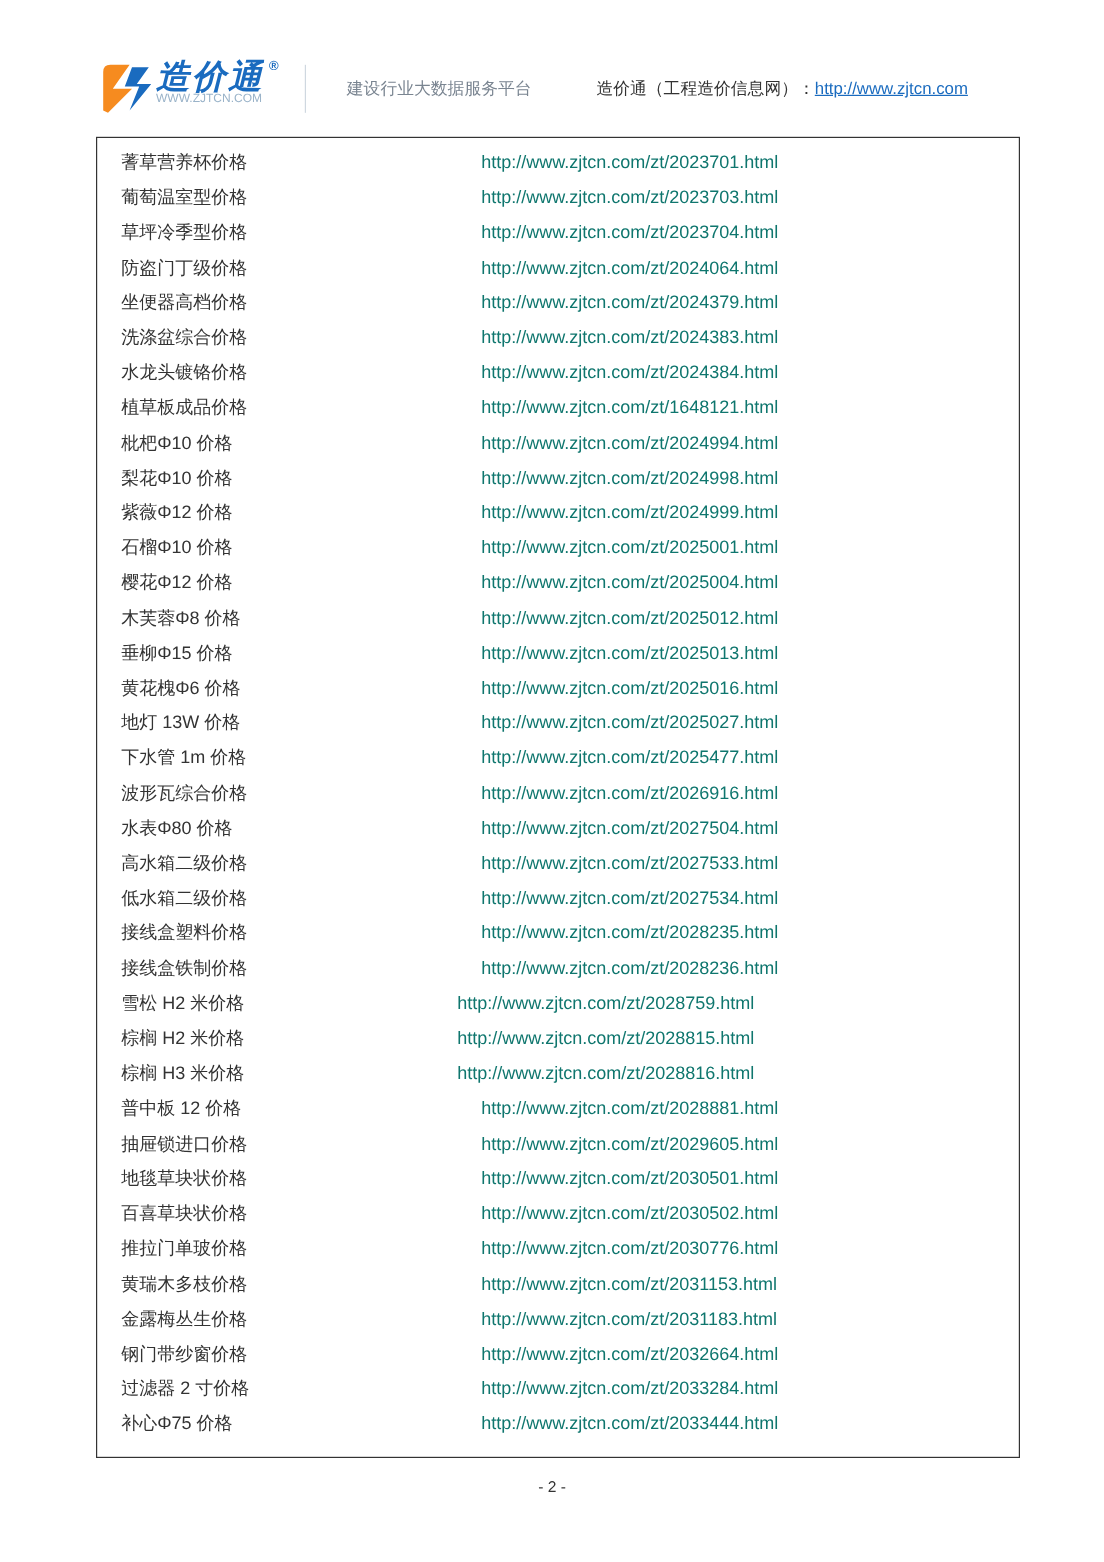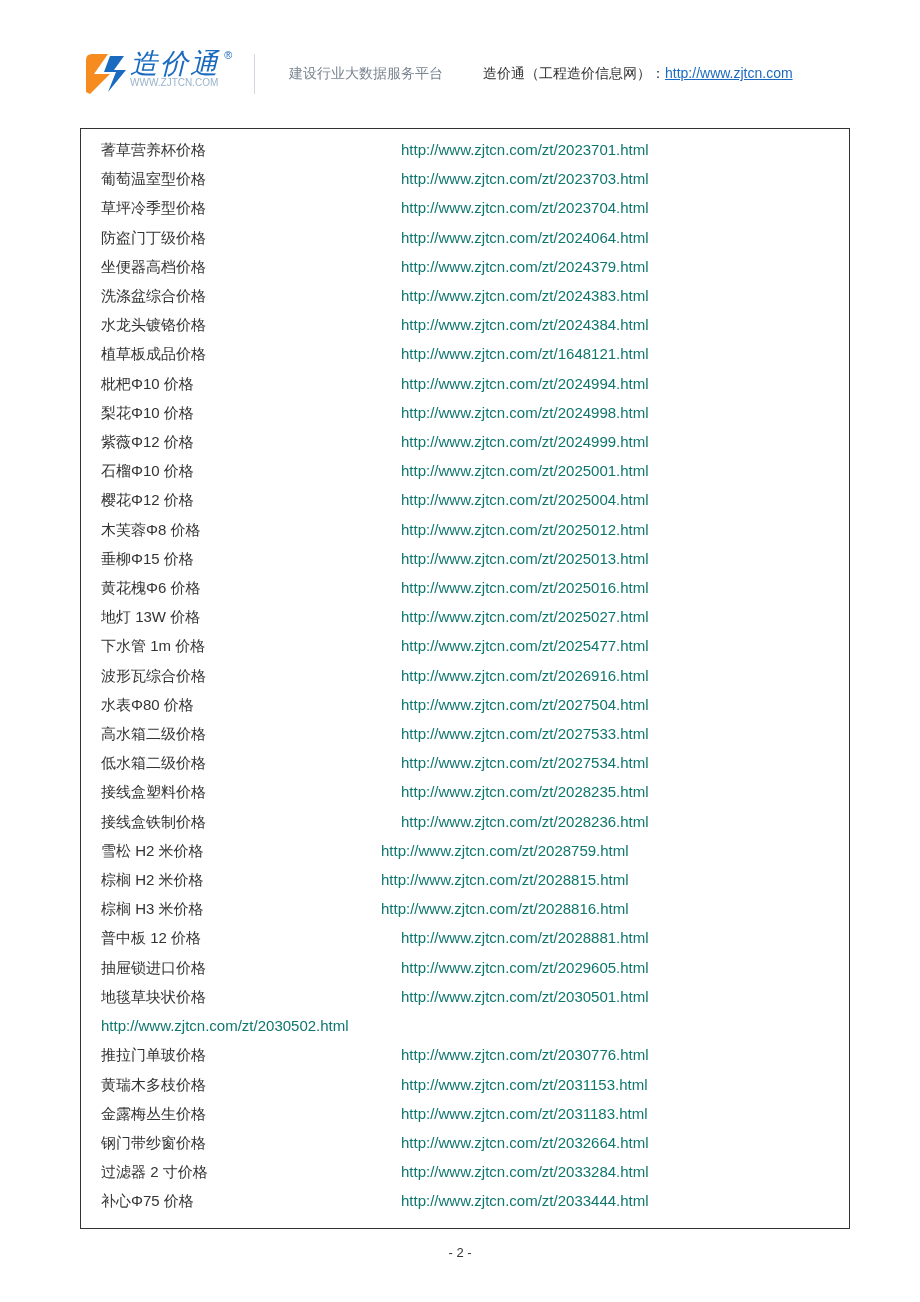--- a/index.html
+++ b/index.html
@@ -1,28 +1,28 @@
 <!DOCTYPE html>
 <html><head>
 <meta charset="utf-8">
 <style>
 body{margin:0;background:#fff;font-family:"Microsoft YaHei","SimSun",sans-serif;color:#333}
 .page{width:920px;margin:0 auto;background:#fff;position:relative;min-height:1302px;box-sizing:border-box}
 .header{display:flex;align-items:center;padding:50px 70px 10px 80px;gap:20px}
 .logo{display:flex;align-items:flex-start;gap:2px}
 .logo-mark{width:48px;height:48px}
 .logo-text-block{display:flex;flex-direction:column;align-items:flex-start;line-height:1}
-.logo-cn{font-size:28px;font-weight:normal;color:#1a6bbf;letter-spacing:2px;font-style:italic;position:relative}
+.logo-cn{font-size:28px;font-weight:bold;color:#1a6bbf;letter-spacing:2px;font-style:italic;position:relative}
 .logo-reg{font-size:11px;color:#1a6bbf;position:absolute;right:-14px;top:0}
 .logo-url{font-size:10px;color:#9ab3c9;letter-spacing:0}
 .vbar{width:1px;height:40px;background:#cfd8e0;margin:0 14px}
 .tagline{font-size:14px;color:#7a8591}
-.headlink{font-size:14px;color:#333;margin-left:20px}
+.headlink{font-size:14px;color:#333;margin-left:34px}
 .headlink a{color:#1a6bbf;text-decoration:underline}
-.content-box{margin:20px 70px 0 80px;border:1px solid #333;padding:6px 10px 12px 20px}
+.content-box{margin:6px 70px 0 80px;border:1px solid #333;padding:6px 10px 12px 20px}
 .row{display:flex;font-size:15px;line-height:29.2px;white-space:nowrap}
 .row .name{width:300px;flex-shrink:0}
 .row .url{color:#0f766e}
 .row.b .name{width:280px}
 .footer{text-align:center;font-size:13px;color:#333;padding:16px 0 0 0}
 </style>
 </head>
 <body>
 
 <div class="page">
@@ -160,20 +160,21 @@
       </div>
       <div class="row a">
         <span class="name">抽屉锁进口价格</span>
         <span class="url">http://www.zjtcn.com/zt/2029605.html</span>
       </div>
       <div class="row a">
         <span class="name">地毯草块状价格</span>
         <span class="url">http://www.zjtcn.com/zt/2030501.html</span>
       </div>
       <div class="row a">
+        <span class="name">百喜草块状价格</span>
         <span class="url">http://www.zjtcn.com/zt/2030502.html</span>
       </div>
       <div class="row a">
         <span class="name">推拉门单玻价格</span>
         <span class="url">http://www.zjtcn.com/zt/2030776.html</span>
       </div>
       <div class="row a">
         <span class="name">黄瑞木多枝价格</span>
         <span class="url">http://www.zjtcn.com/zt/2031153.html</span>
       </div>

